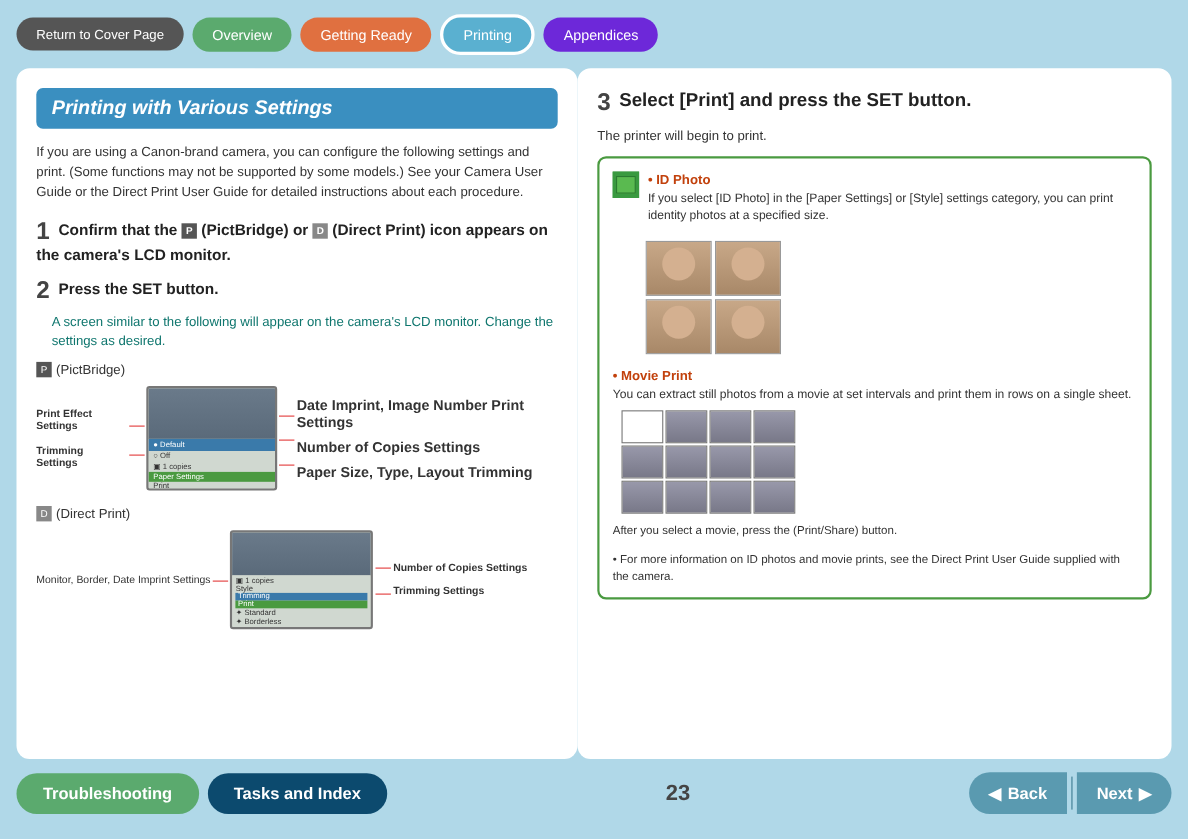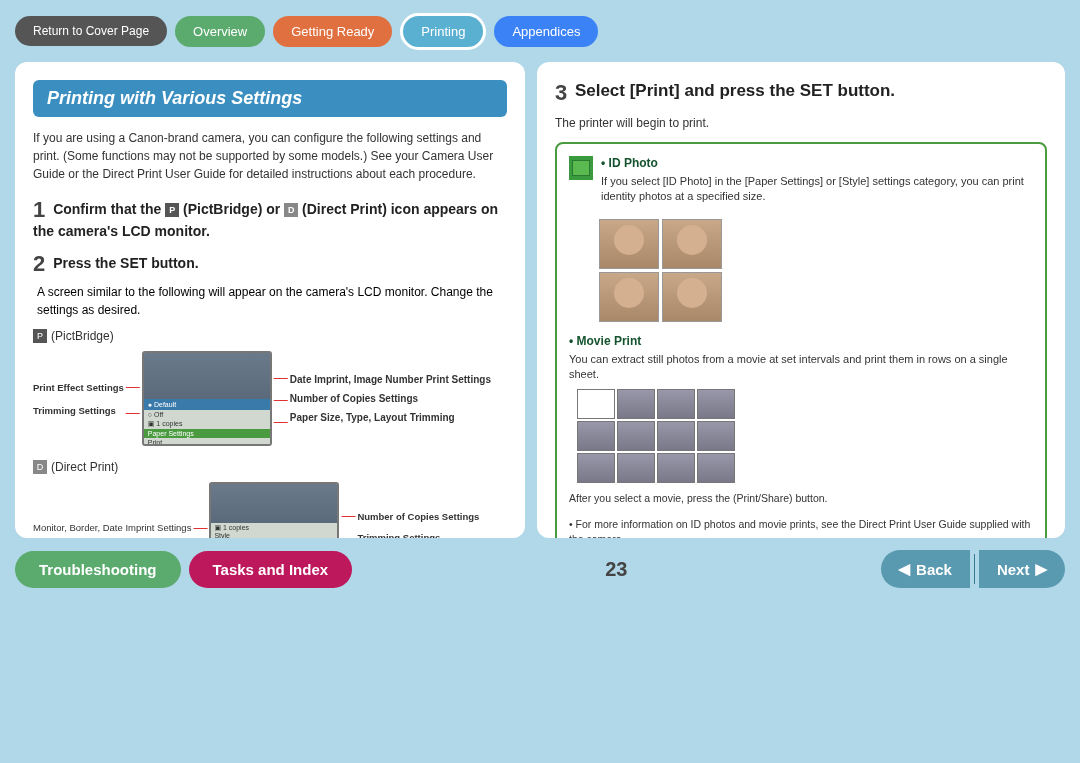--- a/index.html
+++ b/index.html
@@ -27,28 +27,28 @@
       border: none;
       cursor: pointer;
       font-size: 13px;
       font-weight: normal;
       color: white;
     }
     .nav-btn-return { background: #555; font-size: 12px; }
     .nav-btn-overview { background: #5baa6e; }
     .nav-btn-getting-ready { background: #e07040; }
     .nav-btn-printing { background: #5ab0d0; border: 3px solid white; }
-    .nav-btn-appendices { background: #3b82f6; }
+    .nav-btn-appendices { background: #6d28d9; }
 
     
     .main-content {
       display: flex;
       margin: 0 15px;
-      gap: 12px;
-      height: 476px;
+      gap: 0;
+      height: 628px;
     }
 
     
     .left-panel {
       background: white;
       border-radius: 12px;
       padding: 18px 18px;
       width: 510px;
       flex-shrink: 0;
       overflow: hidden;
@@ -81,24 +81,24 @@
     .step-number {
       font-size: 22px;
       font-weight: bold;
       color: #444;
       vertical-align: middle;
       margin-right: 4px;
     }
 
     .step2-sub {
       font-size: 12px;
-      color: #000000;
+      color: #0f766e;
       line-height: 1.5;
       margin-bottom: 10px;
-      margin-left: 4px;
+      margin-left: 14px;
     }
 
     .pictbridge-label {
       font-size: 12px;
       color: #333;
       margin-bottom: 8px;
       display: flex;
       align-items: center;
       gap: 4px;
     }
@@ -141,21 +141,21 @@
       padding: 12px;
     }
 
     .feature-item {
       margin-bottom: 12px;
     }
 
     .feature-item-title {
       font-weight: bold;
       font-size: 12px;
-      color: #14532d;
+      color: #c2410c;
       margin-bottom: 4px;
     }
 
     .feature-item-bullet {
       font-size: 11px;
       color: #333;
       line-height: 1.4;
       margin-bottom: 6px;
     }
 
@@ -179,21 +179,21 @@
       padding: 10px 24px;
       border-radius: 22px;
       border: none;
       cursor: pointer;
       font-size: 15px;
       font-weight: bold;
       color: white;
     }
 
     .btn-troubleshoot { background: #5baa6e; }
-    .btn-tasks { background: #be185d; }
+    .btn-tasks { background: #0c4a6e; }
 
     .page-number {
       flex: 1;
       text-align: center;
       font-size: 20px;
       font-weight: bold;
       color: #444;
     }
 
     .nav-back-next {
@@ -299,21 +299,21 @@
 
           </div>
         </div>
 
         <div style="display:flex;flex-direction:column;gap:8px;margin-left:2px;">
           <span style="color:#e03030;font-size:14px;line-height:1;">—</span>
           <span style="color:#e03030;font-size:14px;line-height:1;">—</span>
           <span style="color:#e03030;font-size:14px;line-height:1;">—</span>
         </div>
 
-        <div style="display:flex;flex-direction:column;gap:8px;font-size:10px;font-weight:bold;color:#333;margin-left:2px;">
+        <div style="display:flex;flex-direction:column;gap:8px;font-size:13px;font-weight:bold;color:#333;margin-left:2px;">
           <span>Date Imprint, Image Number Print Settings</span>
           <span>Number of Copies Settings</span>
           <span>Paper Size, Type, Layout Trimming</span>
         </div>
       </div>
 
       <div class="pictbridge-label" style="margin-bottom:8px;">
         <span style="display:inline-block;width:14px;height:14px;background:#888;color:white;font-size:9px;text-align:center;line-height:14px;">D</span>
         <span>(Direct Print)</span>
       </div>

